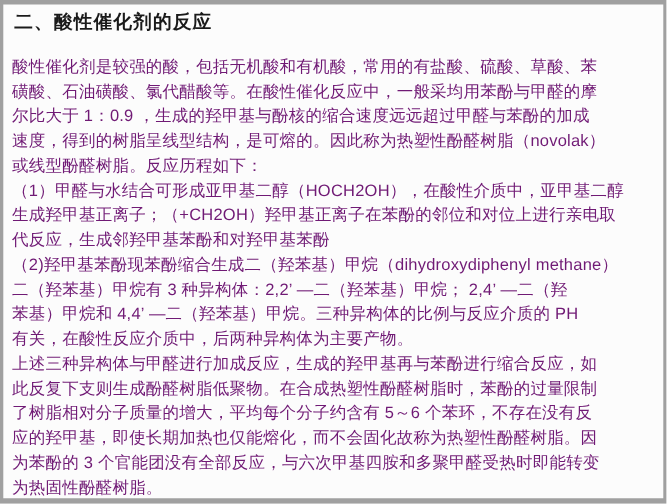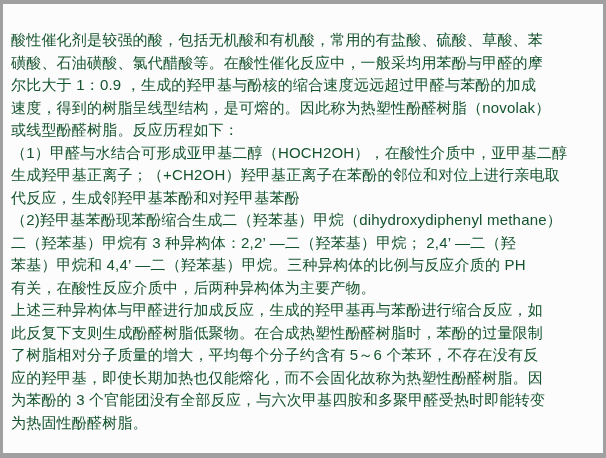--- a/index.html
+++ b/index.html
@@ -26,29 +26,30 @@
     font-size: 17px;
     line-height: 21px;
     font-weight: bold;
     color: #1a1a1a;
     letter-spacing: 1px;
   }
   .body-text {
     margin-top: 20px;
     font-size: 15px;
     line-height: 22.5px;
-    color: #14532d;
+    color: #701a75;
     white-space: pre-line;
     letter-spacing: 0.2px;
   }
 </style>
 </head>
 <body>
 
 <div class="page">
+  <h1 class="title">二、酸性催化剂的反应</h1>
   <div class="body-text">酸性催化剂是较强的酸，包括无机酸和有机酸，常用的有盐酸、硫酸、草酸、苯
 磺酸、石油磺酸、氯代醋酸等。在酸性催化反应中，一般采均用苯酚与甲醛的摩
 尔比大于 1：0.9 ，生成的羟甲基与酚核的缩合速度远远超过甲醛与苯酚的加成
 速度，得到的树脂呈线型结构，是可熔的。因此称为热塑性酚醛树脂（novolak）
 或线型酚醛树脂。反应历程如下：
 （1）甲醛与水结合可形成亚甲基二醇（HOCH2OH），在酸性介质中，亚甲基二醇
 生成羟甲基正离子；（+CH2OH）羟甲基正离子在苯酚的邻位和对位上进行亲电取
 代反应，生成邻羟甲基苯酚和对羟甲基苯酚
 （2)羟甲基苯酚现苯酚缩合生成二（羟苯基）甲烷（dihydroxydiphenyl methane）
 二（羟苯基）甲烷有 3 种异构体：2,2’ —二（羟苯基）甲烷；  2,4’ —二（羟

